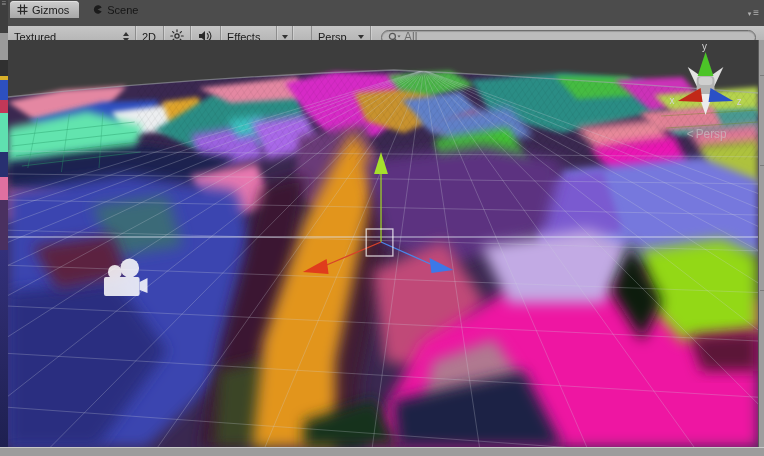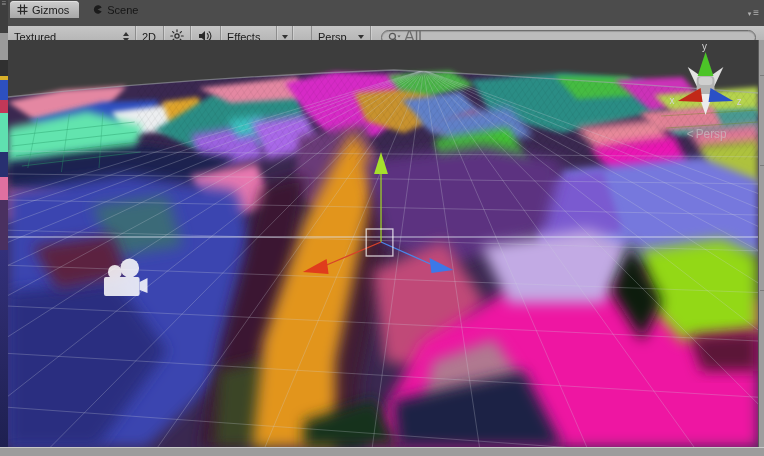--- a/index.html
+++ b/index.html
@@ -30,21 +30,21 @@
   .spread{justify-content:space-between;}
   .spin{display:flex;flex-direction:column;align-items:center;margin-left:6px;}
   .spin i{display:block;width:0;height:0;border-left:3px solid transparent;border-right:3px solid transparent;}
   .spin .up{border-bottom:4px solid #333;margin-bottom:2px;}
   .spin .dn{border-top:4px solid #333;}
   .arr{display:inline-block;width:0;height:0;border-left:3px solid transparent;border-right:3px solid transparent;
     border-top:4px solid #333;}
   #search-wrap{flex:1;display:flex;align-items:center;margin:3px 8px 3px 10px;}
   #search-pill{flex:1;height:13px;border:1px solid #6e6e6e;border-radius:8px;background:#bcbcbc;
     display:flex;align-items:center;padding:0 6px;box-shadow:inset 0 1px 1px rgba(0,0,0,.18);}
-  #search-pill input{flex:1;border:none;background:transparent;outline:none;font-size:16px;color:#333;
+  #search-pill input{flex:1;border:none;background:transparent;outline:none;font-size:12px;color:#333;
     font-family:"Liberation Sans",sans-serif;padding:0;margin-left:3px;}
   #search-pill input::placeholder{color:#6d6d6d;opacity:1;}
   .gap{width:18px;border-right:none;box-shadow:none;}
   
   #scene-wrap{position:absolute;left:8px;top:40px;width:750px;height:407px;background:#3d3d3d;}
   #scene-svg{display:block;width:750px;height:407px;}
   
   #right-strip{position:absolute;right:0;top:40px;width:6px;height:407px;background:#9e9e9e;
     border-left:1px solid #5a5a5a;box-sizing:border-box;z-index:4;}
   #right-strip .tick{position:absolute;left:1px;right:0;height:1px;background:#7d7d7d;}

